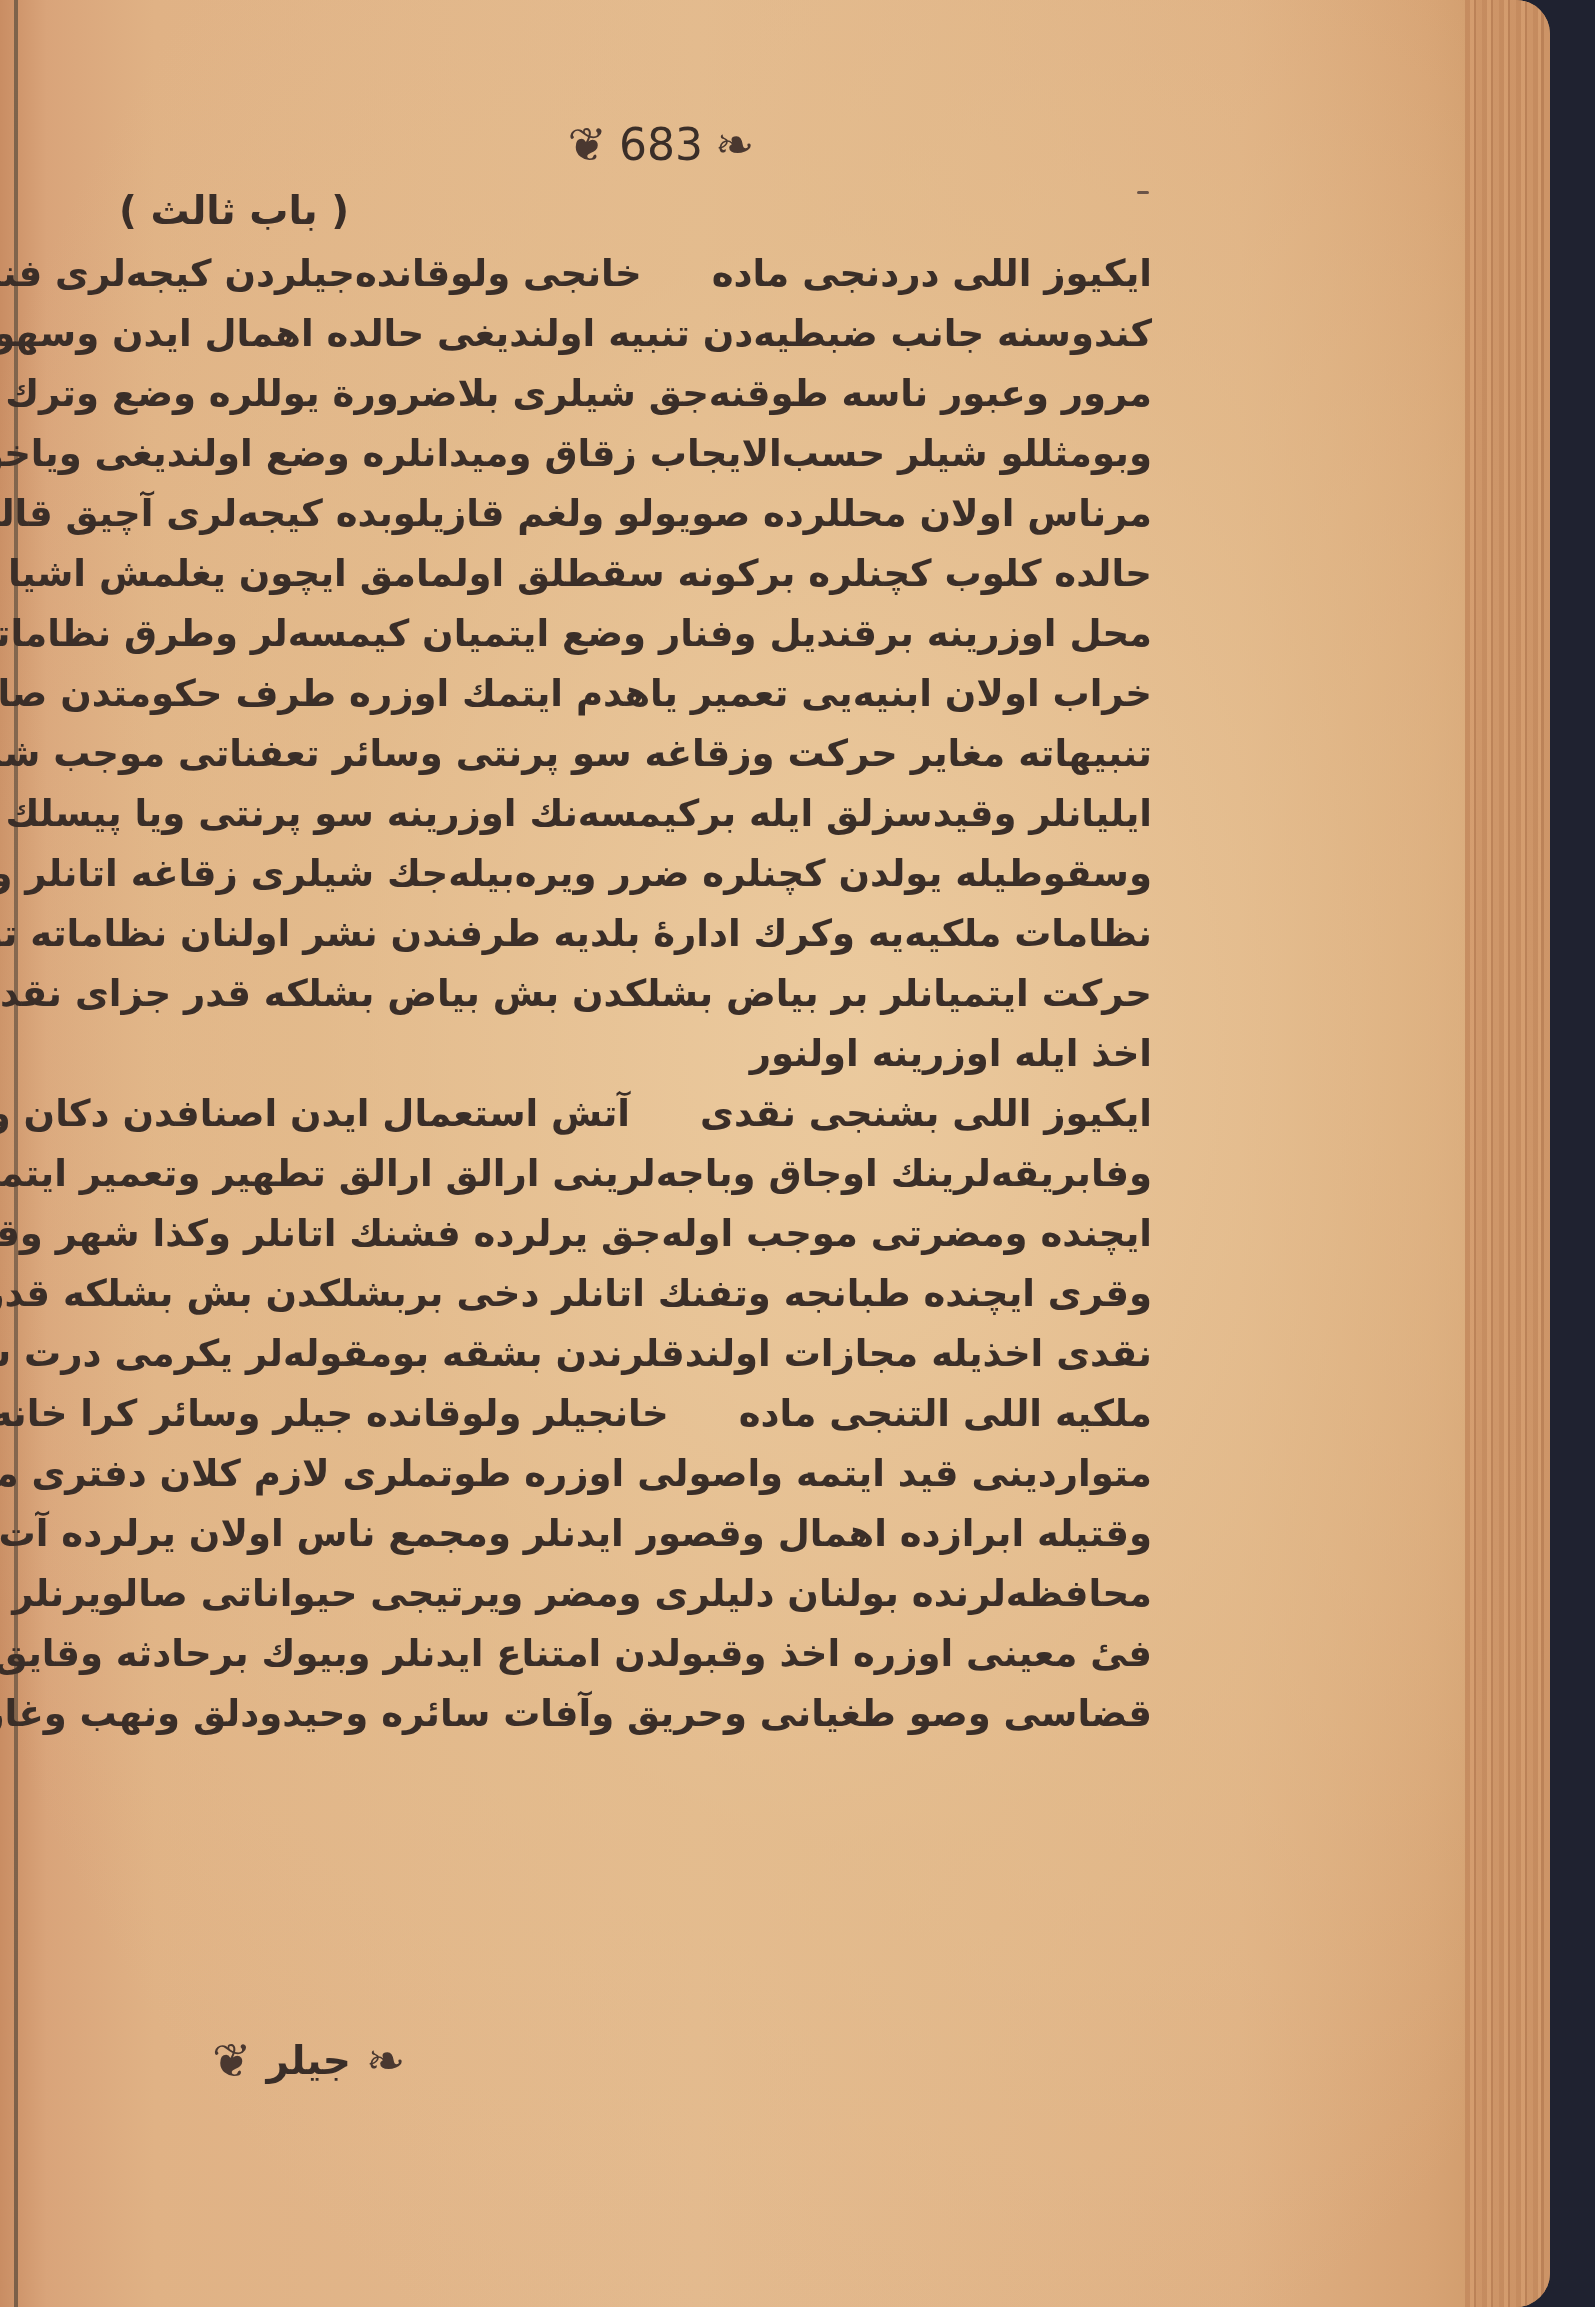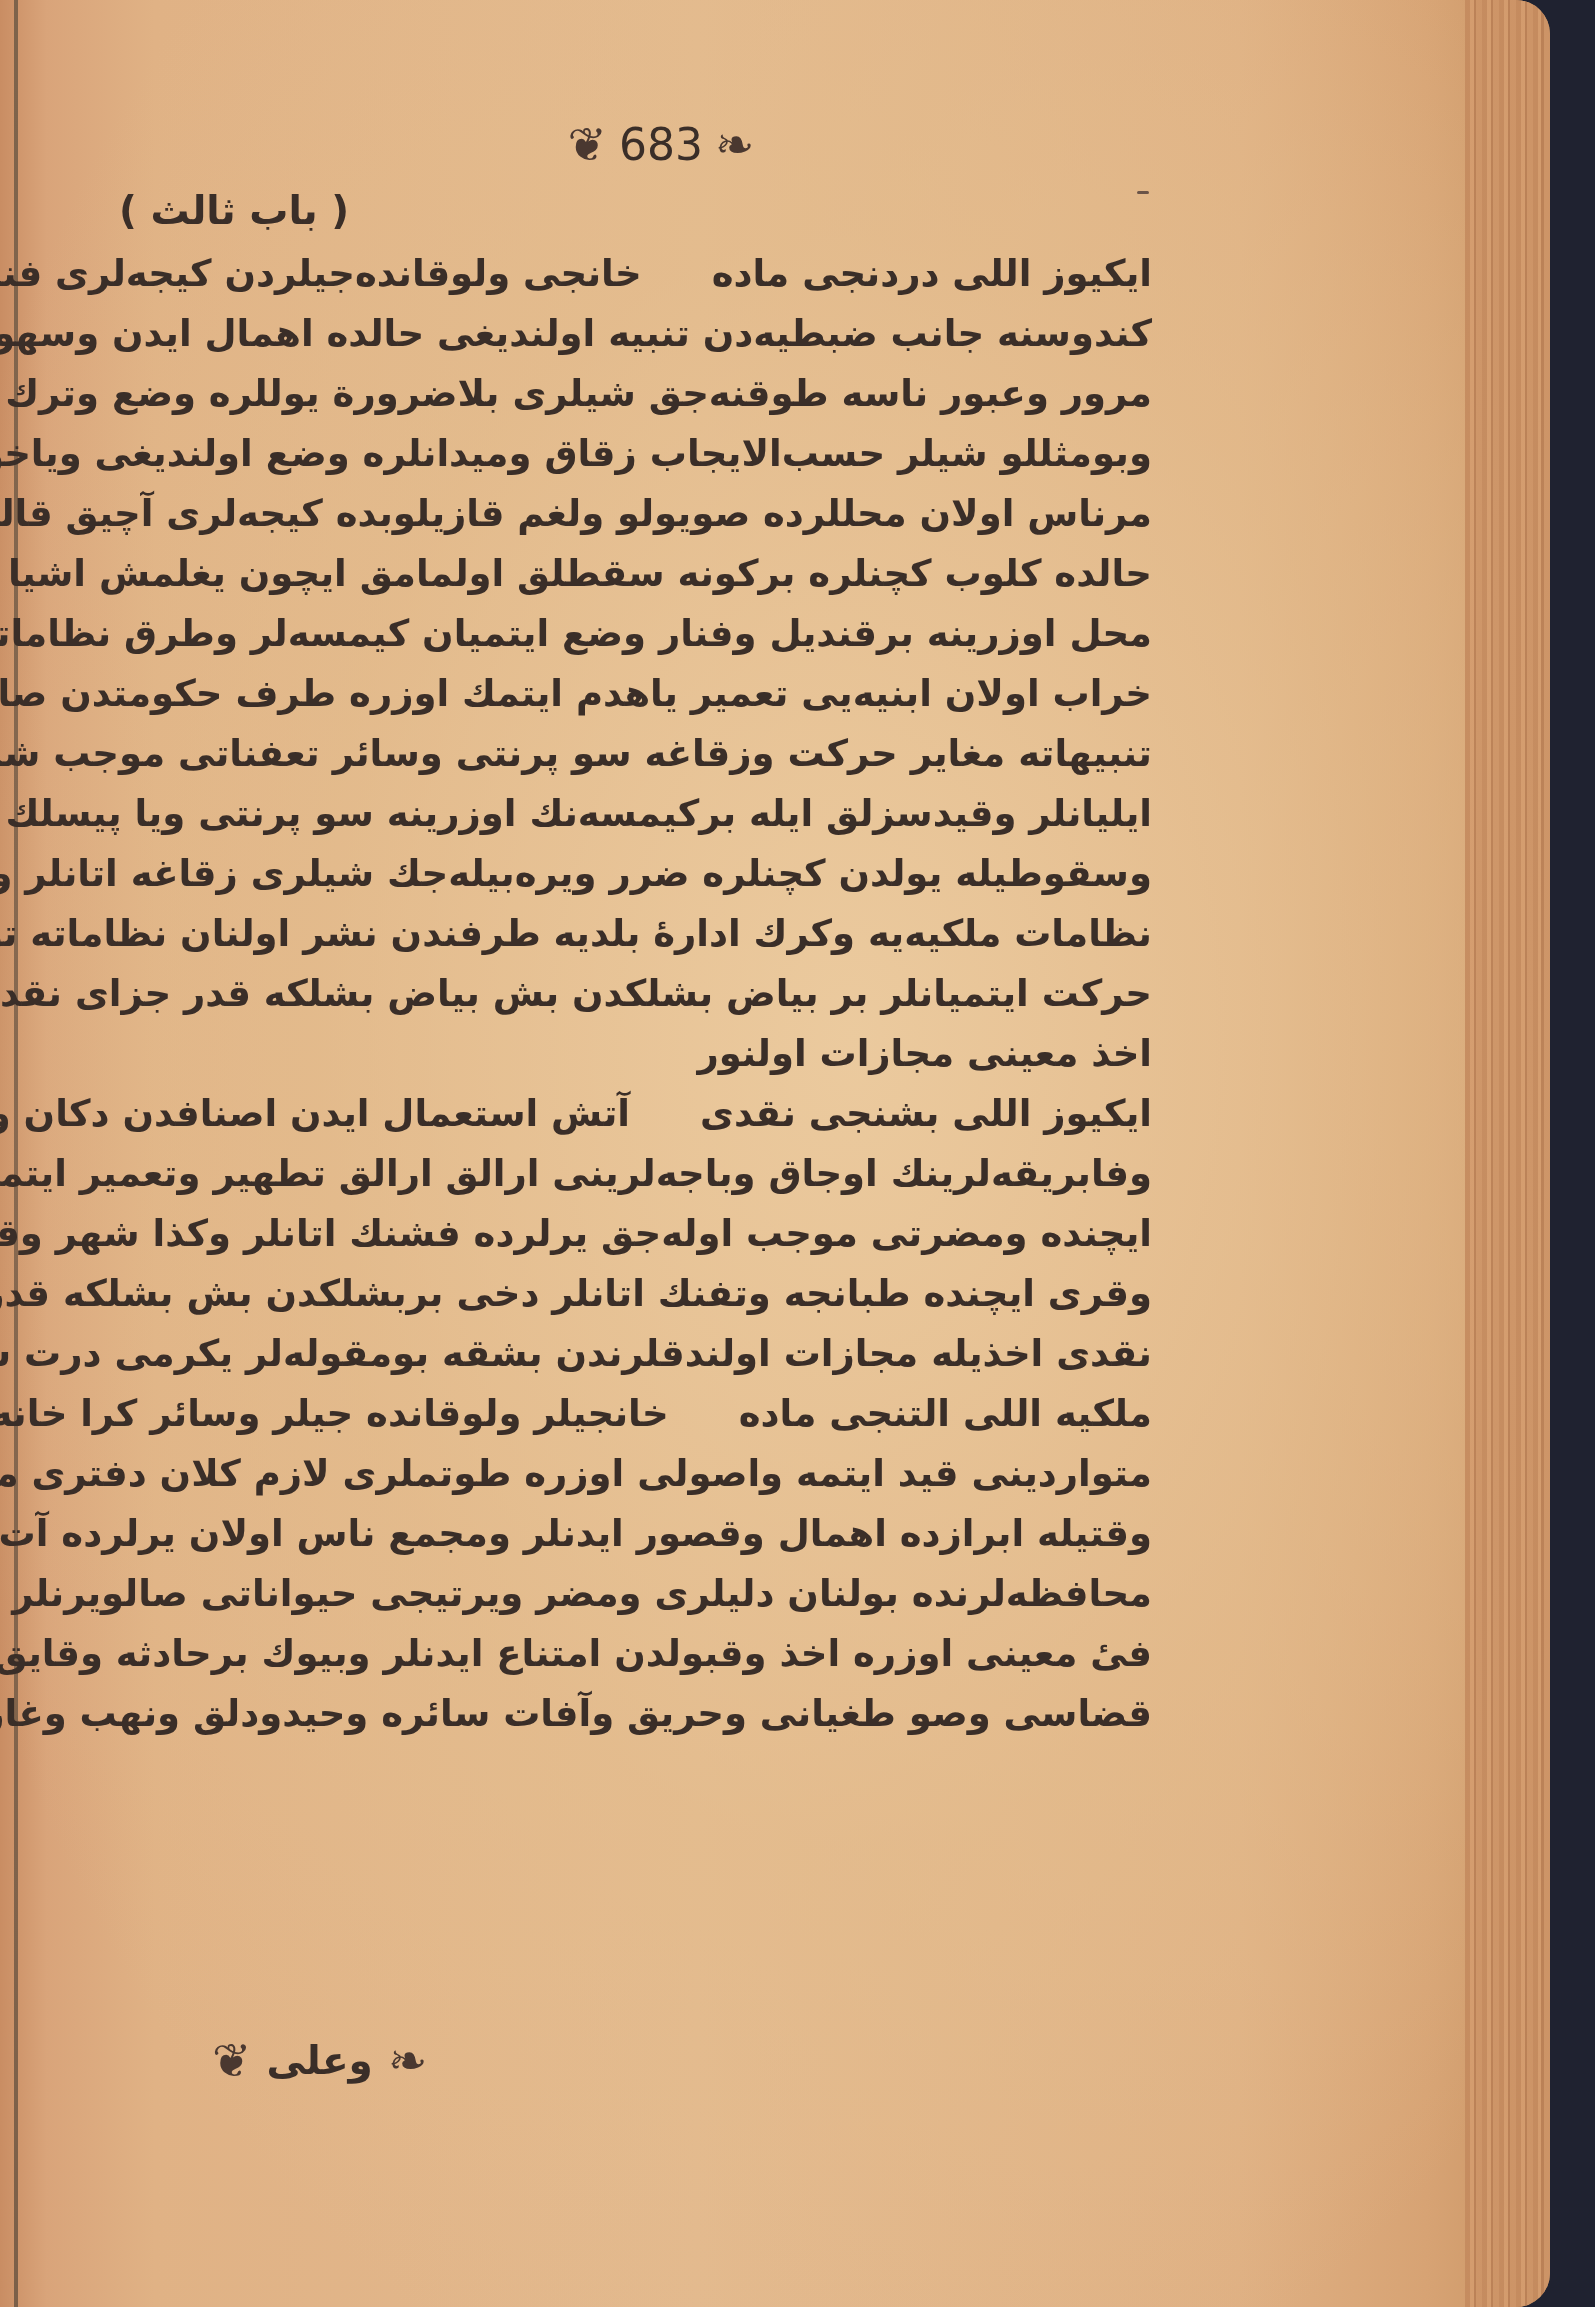--- a/index.html
+++ b/index.html
@@ -143,21 +143,21 @@
       <div class="line">وبومثللو شیلر حسب‌الایجاب زقاق ومیدانلره وضع اولندیغی ویاخود</div>
       <div class="line">مرناس اولان محللرده صویولو ولغم قازیلوبده کیجه‌لری آچیق قالدیغی</div>
       <div class="line">حالده کلوب کچنلره برکونه سقطلق اولمامق ایچون یغلمش اشیا وقازلمش</div>
       <div class="line">محل اوزرینه برقندیل وفنار وضع ایتمیان کیمسه‌لر وطرق نظاماتنه ومشرف</div>
       <div class="line">خراب اولان ابنیه‌یی تعمیر یاهدم ایتمك اوزره طرف حکومتدن صادر اولان</div>
       <div class="line">تنبیهاته مغایر حرکت وزقاغه سو پرنتی وسائر تعفناتی موجب شیلر القا</div>
       <div class="line">ایلیانلر وقیدسزلق ایله برکیمسه‌نك اوزرینه سو پرنتی ویا پیسلك دوکنلر</div>
       <div class="line">وسقوطیله یولدن کچنلره ضرر ویره‌بیله‌جك شیلری زقاغه اتانلر وکرك</div>
       <div class="line">نظامات ملکیه‌یه وکرك اداره‌ٔ بلدیه طرفندن نشر اولنان نظاماته توفیق</div>
       <div class="line">حرکت ایتمیانلر بر بیاض بشلکدن بش بیاض بشلکه قدر جزای نقدی</div>
-      <div class="line last">اخذ معینی مجازات اولنور</div>
+      <div class="line last">اخذ ایله اوزرینه اولنور</div>
     </div>
 
     <div>
       <div class="line"><span class="article-label">ایکیوز اللی بشنجی نقدی</span><span>آتش استعمال ایدن اصنافدن دکان وفرون</span></div>
       <div class="line">وفابریقه‌لرینك اوجاق وباجه‌لرینی ارالق ارالق تطهیر وتعمیر ایتمیانلر ومحلات</div>
       <div class="line">ایچنده ومضرتی موجب اوله‌جق یرلرده فشنك اتانلر وکذا شهر وقصبه</div>
       <div class="line">وقری ایچنده طبانجه وتفنك اتانلر دخی بربشلکدن بش بشلکه قدر جزای</div>
       <div class="line">نقدی اخذیله مجازات اولندقلرندن بشقه بومقوله‌لر یکرمی درت ساعتدن</div>
     </div>
 
@@ -166,17 +166,17 @@
       <div class="line">متواردینی قید ایتمه واصولی اوزره طوتملری لازم کلان دفتری مأمورینه</div>
       <div class="line">وقتیله ابرازده اهمال وقصور ایدنلر ومجمع ناس اولان یرلرده آت قوشدیرنلر وزیر</div>
       <div class="line">محافظه‌لرنده بولنان دلیلری ومضر ویرتیجی حیواناتی صالویرنلر ودولت سکه‌سنی</div>
       <div class="line">فیٔ معینی اوزره اخذ وقبولدن امتناع ایدنلر وبیوك برحادثه وقایق وکمی</div>
       <div class="line">قضاسی وصو طغیانی وحریق وآفات سائره وحیدودلق ونهب وغارت</div>
     </div>
   </div>
 
   <div class="footer-ornament">
     <span class="ornament">❦</span>
-    <span>وعلی</span>
+    <span>جیلر</span>
     <span class="ornament">❧</span>
   </div>
 </div>
 
 
 </body></html>

